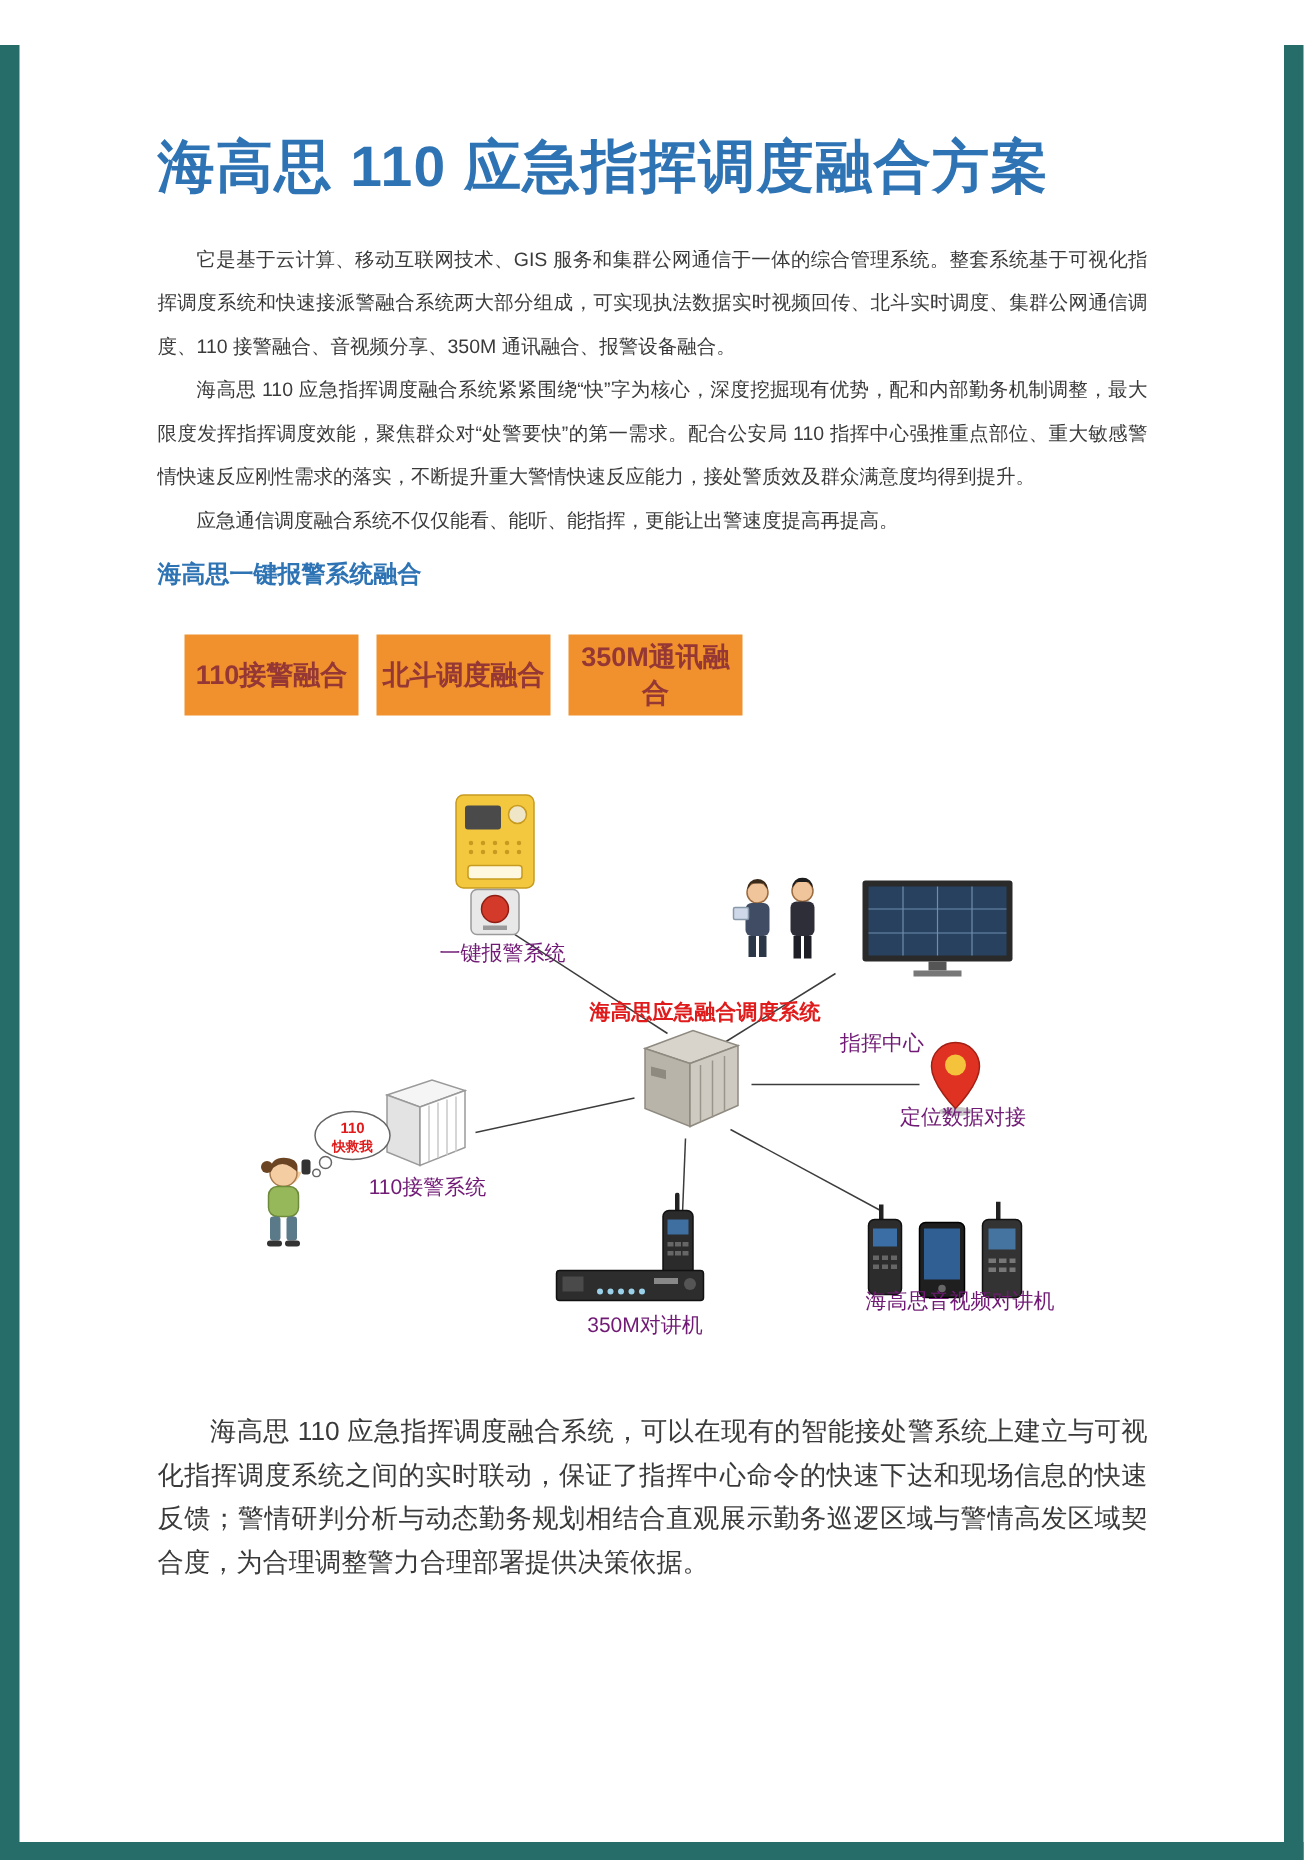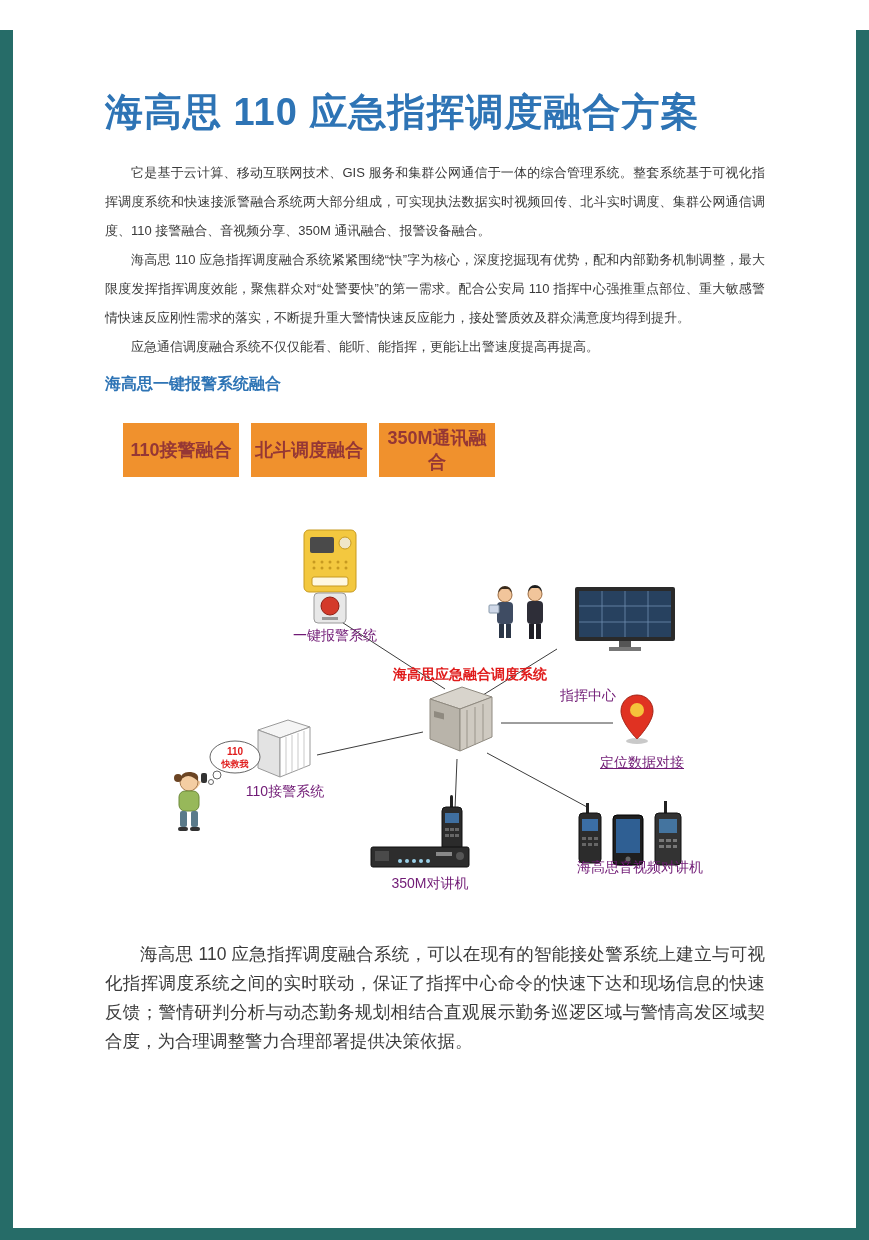--- a/index.html
+++ b/index.html
@@ -181,21 +181,21 @@
       </svg>
     </div>
 
     <div class="dnode" style="left:512px;top:166px;">
       <svg width="40" height="52" viewBox="0 0 40 52">
         <ellipse cx="20" cy="48" rx="11" ry="3" fill="#c9c9c9"></ellipse>
         <path d="M20 2 C29 2 36 9 36 18 C36 30 20 46 20 46 C20 46 4 30 4 18 C4 9 11 2 20 2 Z" fill="#e03222" stroke="#a32014"></path>
         <circle cx="20" cy="17" r="7" fill="#f5c33b"></circle>
       </svg>
     </div>
-    <div class="dlabel" style="left:482px;top:226px;width:110px;text-decoration:underline;">定位数据对接</div>
+    <div class="dlabel" style="left:482px;top:208px;width:110px;">定位数据对接</div>
 
     <div class="dnode" style="left:148px;top:186px;">
       <svg width="62" height="68" viewBox="0 0 62 68">
         <polygon points="5,17 35,7 57,14 27,25" fill="#f5f5f5" stroke="#9a9a9a"></polygon>
         <polygon points="5,17 27,25 27,64 5,55" fill="#e3e3e3" stroke="#9a9a9a"></polygon>
         <polygon points="27,25 57,14 57,52 27,64" fill="#ffffff" stroke="#9a9a9a"></polygon>
         <line x1="33" y1="24" x2="33" y2="61" stroke="#c9c9c9"></line>
         <line x1="39" y1="22" x2="39" y2="59" stroke="#c9c9c9"></line>
         <line x1="45" y1="20" x2="45" y2="57" stroke="#c9c9c9"></line>
         <line x1="51" y1="18" x2="51" y2="55" stroke="#c9c9c9"></line>

